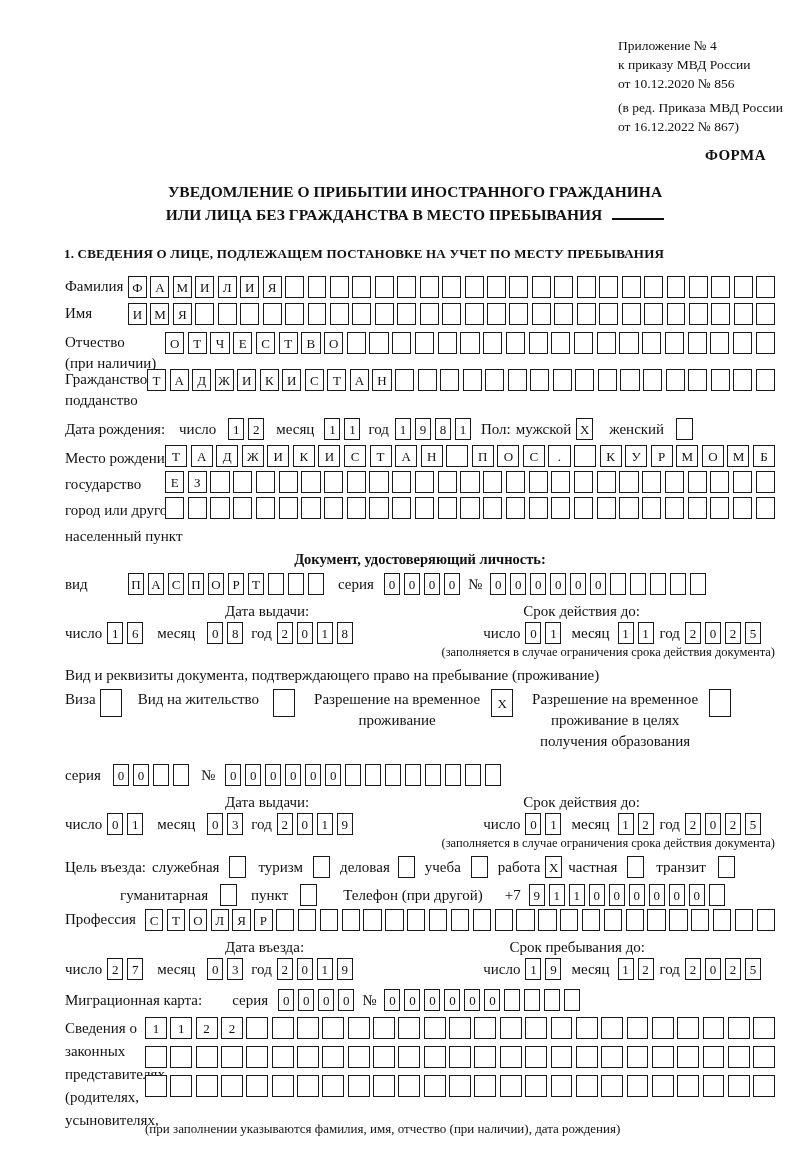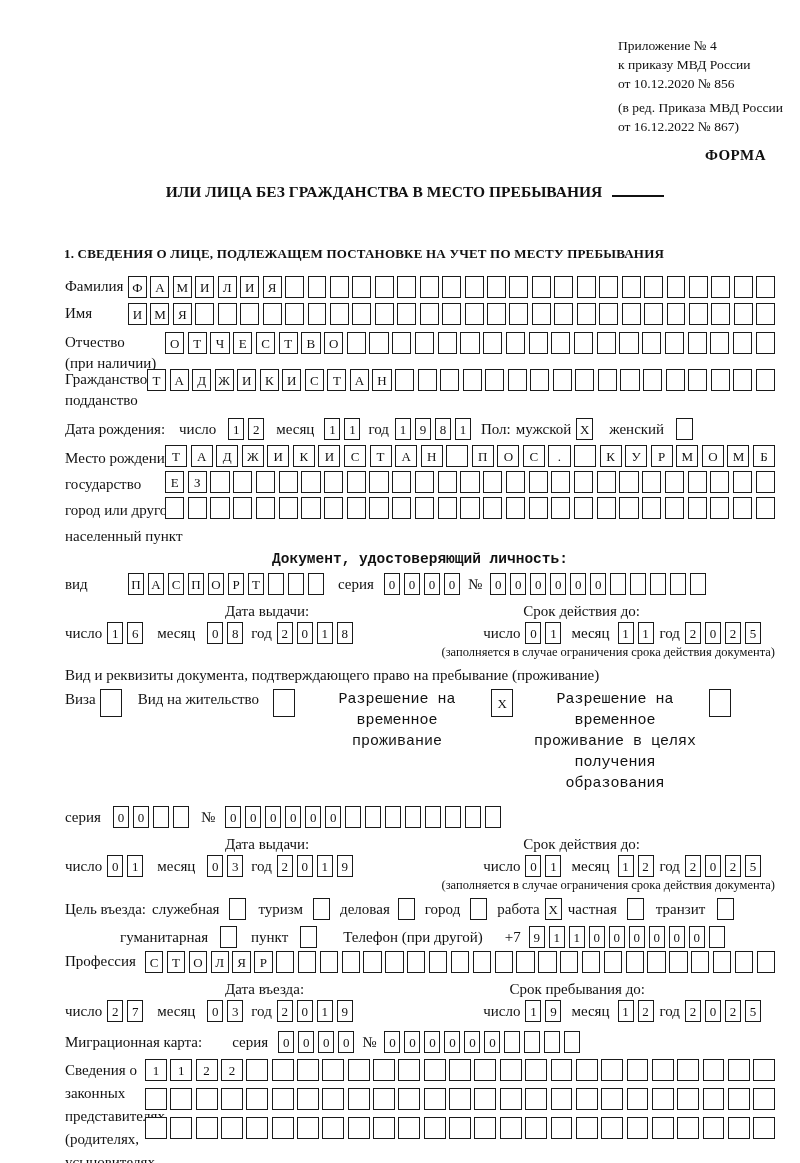--- a/index.html
+++ b/index.html
@@ -17,40 +17,41 @@
   .cellrow{display:flex;flex:1;gap:3.5px;min-width:0;}
   .cell{flex:1;height:20px;border:1.8px solid #1a1a1a;display:flex;align-items:center;
         justify-content:center;font-size:13px;min-width:0;background:#fff;}
   .cells-fixed{display:inline-flex;gap:4px;vertical-align:top;}
   .cells-fixed .cell{flex:none;width:14px;}
   .cbx{display:inline-flex;flex:none;width:15px;height:20px;border:1.8px solid #1a1a1a;
        align-items:center;justify-content:center;font-size:13px;vertical-align:top;}
   .cbx.lg{width:20px;height:26px;}
   .lbl{white-space:nowrap;}
   .lblcol div{white-space:nowrap;}
-  .ctr{text-align:center;line-height:21px;font-family:Liberation Mono, monospace;}
+  .ctr{text-align:center;line-height:21px;}
   .note{font-size:12.5px;text-align:right;line-height:17px;}
   .dhdr{display:flex;line-height:19px;}
 </style>
 </head>
 <body>
 
 <div class="page">
 
   <div class="hdr">
     <div>Приложение № 4</div>
     <div>к приказу МВД России</div>
     <div>от 10.12.2020 № 856</div>
     <div class="gap">(в ред. Приказа МВД России</div>
     <div>от 16.12.2022 № 867)</div>
   </div>
 
   <div class="forma">ФОРМА</div>
 
   <div class="title">
+    <div>УВЕДОМЛЕНИЕ О ПРИБЫТИИ ИНОСТРАННОГО ГРАЖДАНИНА</div>
     <div><span>ИЛИ ЛИЦА БЕЗ ГРАЖДАНСТВА В МЕСТО ПРЕБЫВАНИЯ</span><span class="uline"></span></div>
   </div>
 
   <div class="sec">1. СВЕДЕНИЯ О ЛИЦЕ, ПОДЛЕЖАЩЕМ ПОСТАНОВКЕ НА УЧЕТ ПО МЕСТУ ПРЕБЫВАНИЯ</div>
 
   <div class="body">
 
     <div class="row" style="">
       <div class="lbl" style="width:63px">Фамилия</div>
       <div class="cellrow">
@@ -479,21 +480,21 @@
     <div class="note">(заполняется в случае ограничения срока действия документа)</div>
 
     <div class="row" style="margin-top:4px;align-items:center">
       <span class="lbl">Цель въезда:</span>
       <span class="lbl" style="margin-left:6px">служебная</span>
       <span class="cbx" style="margin-left:10px"></span>
       <span class="lbl" style="margin-left:12px">туризм</span>
       <span class="cbx" style="margin-left:10px"></span>
       <span class="lbl" style="margin-left:10px">деловая</span>
       <span class="cbx" style="margin-left:8px"></span>
-      <span class="lbl" style="margin-left:10px">город</span>
+      <span class="lbl" style="margin-left:10px">учеба</span>
       <span class="cbx" style="margin-left:10px"></span>
       <span class="lbl" style="margin-left:10px">работа</span>
       <span class="cbx" style="margin-left:5px">X</span>
       <span class="lbl" style="margin-left:6px">частная</span>
       <span class="cbx" style="margin-left:10px"></span>
       <span class="lbl" style="margin-left:12px">транзит</span>
       <span class="cbx" style="margin-left:12px"></span>
     </div>
     <div class="row" style="margin-top:6px;align-items:center">
       <span class="lbl" style="margin-left:55px">гуманитарная</span>

